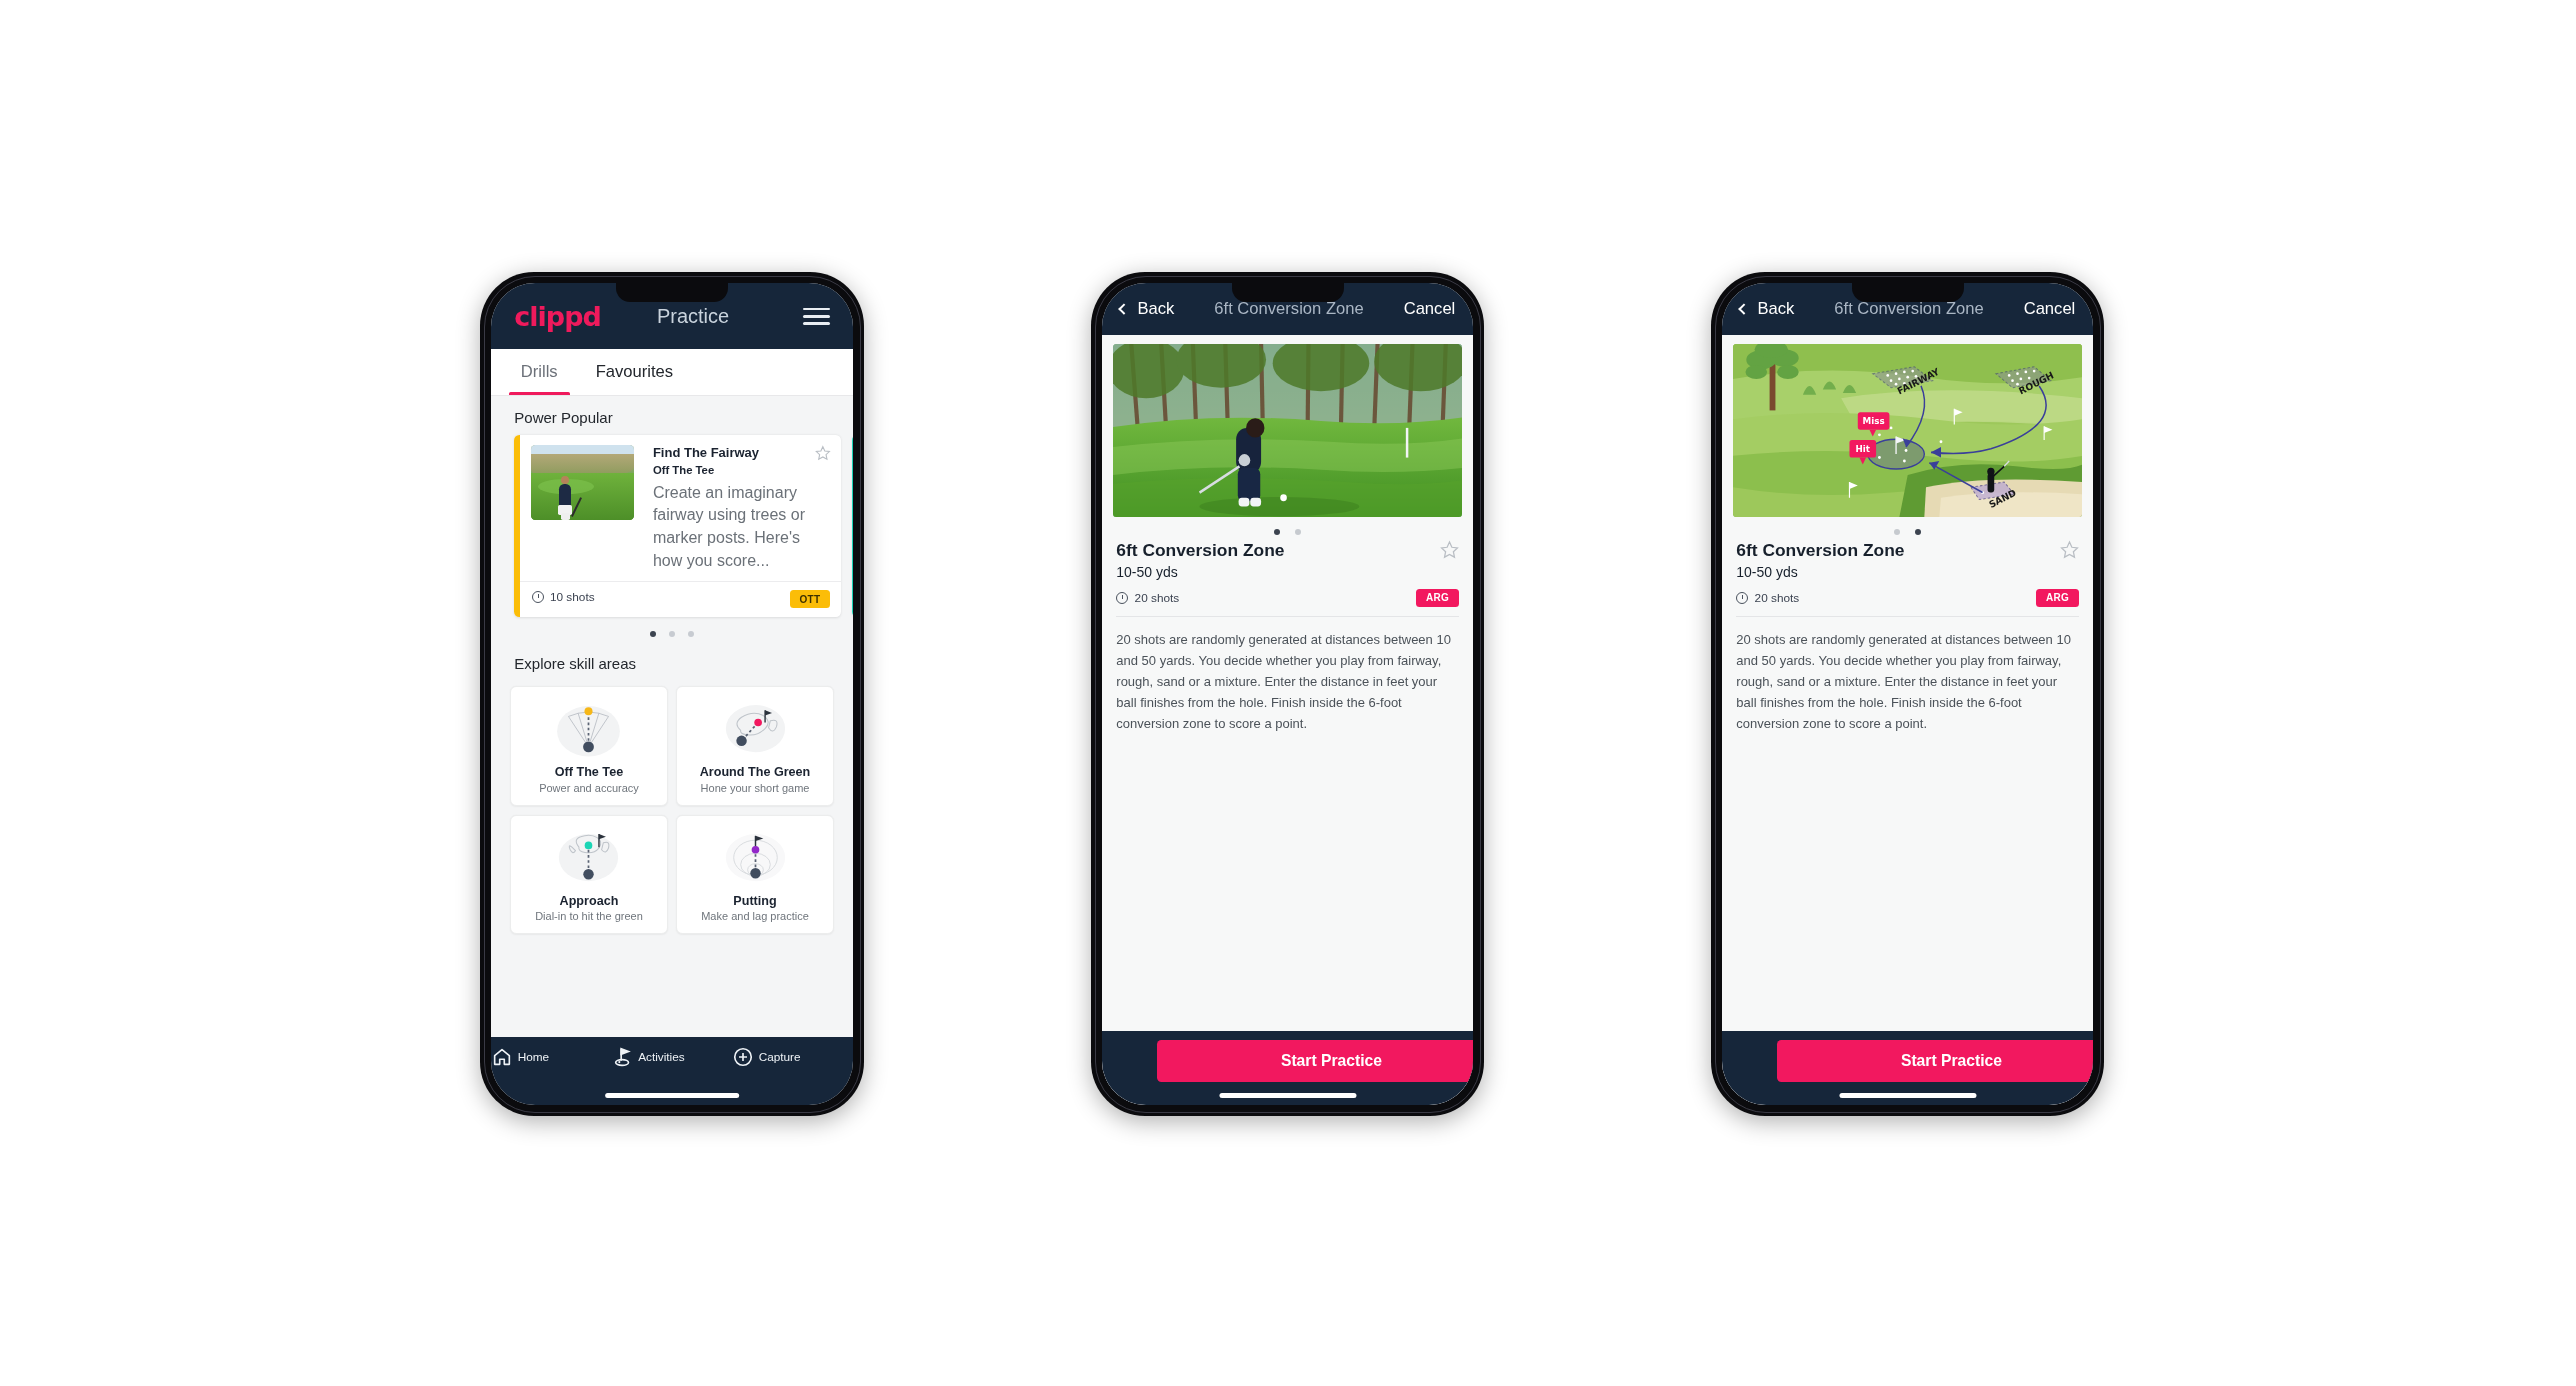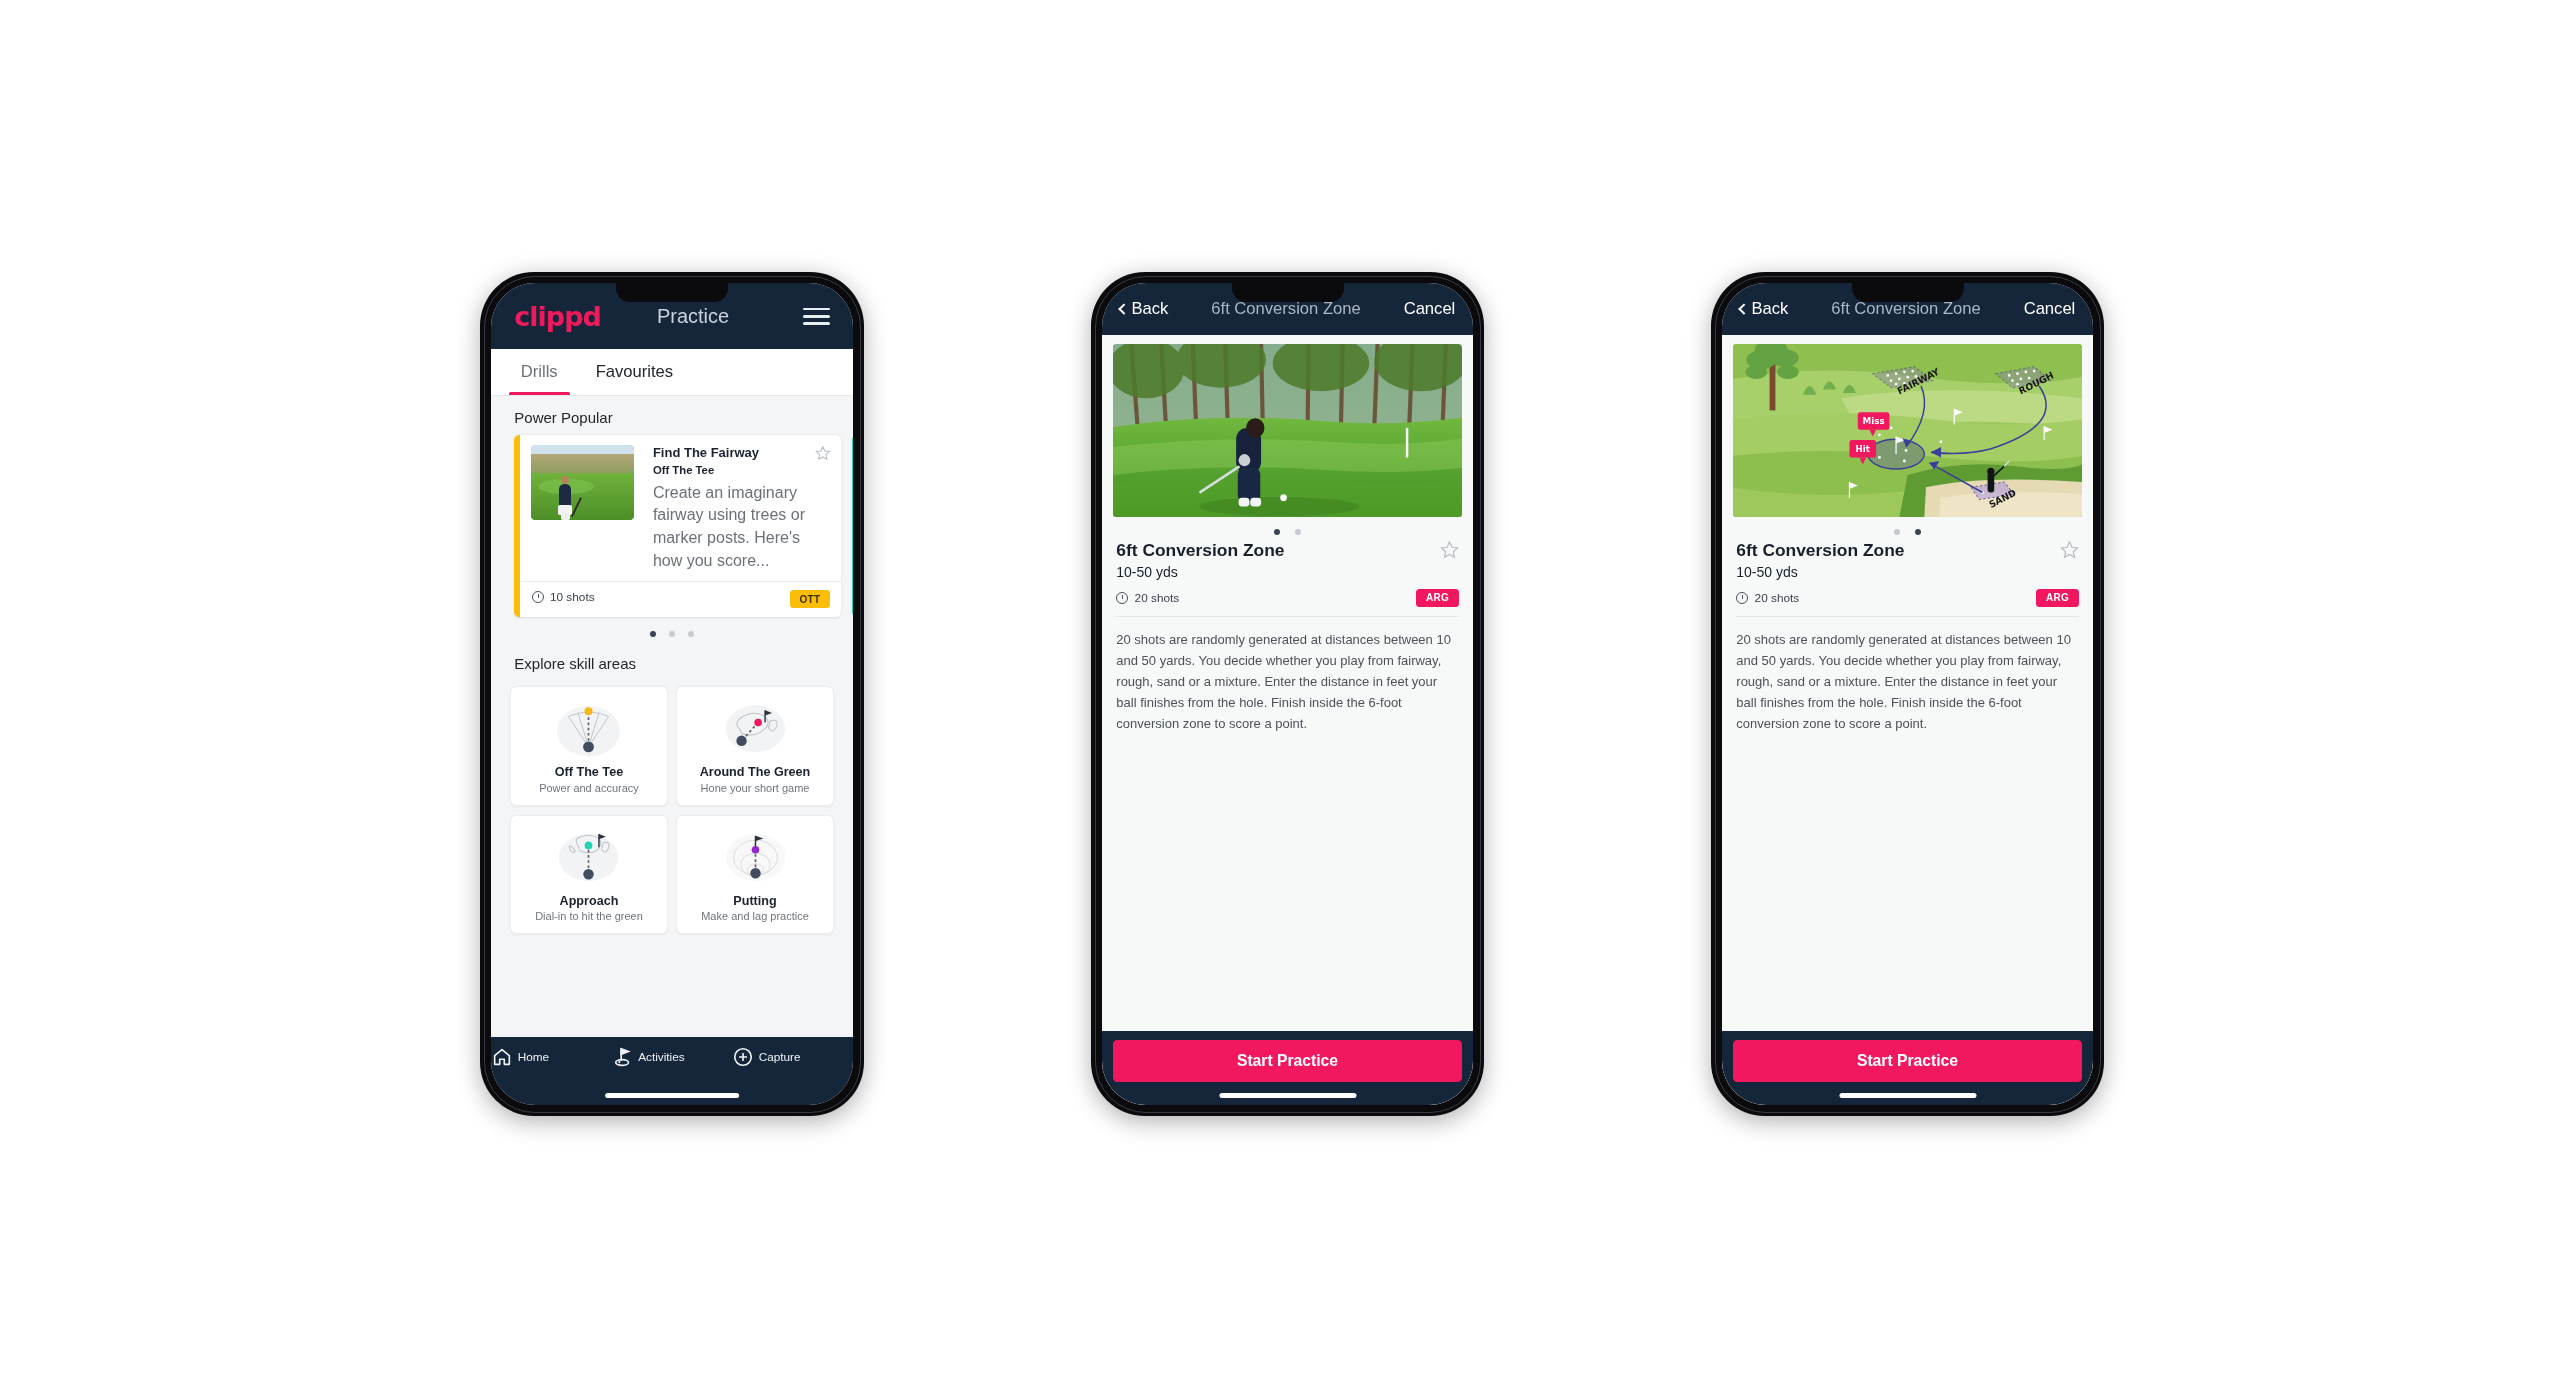--- a/index.html
+++ b/index.html
@@ -240,21 +240,21 @@
   .navitem span { font-size: 11.8px; color: #eef2f6; }
 
   
   .navbar2 {
     background: #16263a;
     height: 52px;
     display:flex; align-items:center; justify-content:space-between;
     padding: 0 17.4px;
     flex: 0 0 auto;
   }
-  .nb-back { display:flex; align-items:center; gap: 4px; color:#ffffff; font-size: 16.6px; cursor:pointer; }
+  .nb-back { display:flex; align-items:center; gap: 10px; color:#ffffff; font-size: 16.6px; cursor:pointer; }
   .chev { width: 7.8px; height: 7.8px; border-left: 2.3px solid #ffffff; border-bottom: 2.3px solid #ffffff; transform: rotate(45deg); }
   .nb-title { color:#aab6c4; font-size: 16.6px; }
   .nb-cancel { color:#ffffff; font-size: 16.6px; cursor:pointer; }
 
   .detail {
     flex: 1;
     background: #f7f8f8;
     display: flex;
     flex-direction: column;
     overflow: hidden;
@@ -285,20 +285,21 @@
   .cta-wrap { padding: 8.7px 10.5px 23px 10.5px; background:#16263a; }
   .cta {
     width: 100%; height: 42px;
     background: #f2185f;
     color: #ffffff;
     border: none;
     border-radius: 4.4px;
     font-size: 15.7px; font-weight: 700;
     font-family: "Liberation Sans", sans-serif;
     cursor: pointer;
+    margin-left: 44px;
   }
   .star2 { width: 19px; height: 19px; cursor:pointer; }
   .star2 svg { width:100%; height:100%; display:block; }
 </style>
 </head>
 <body>
 
 <div class="stage">
 
   <div class="phone" id="phone1">

